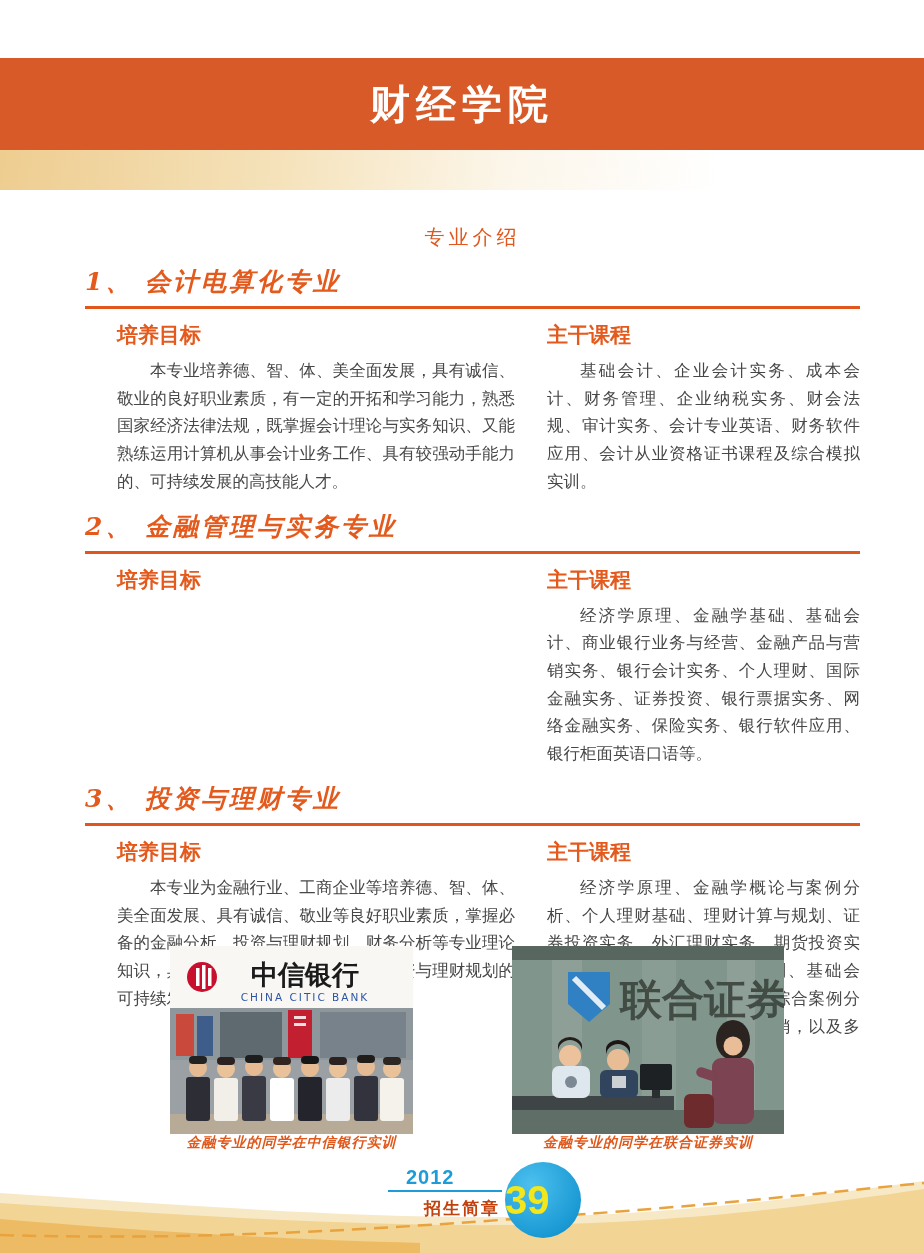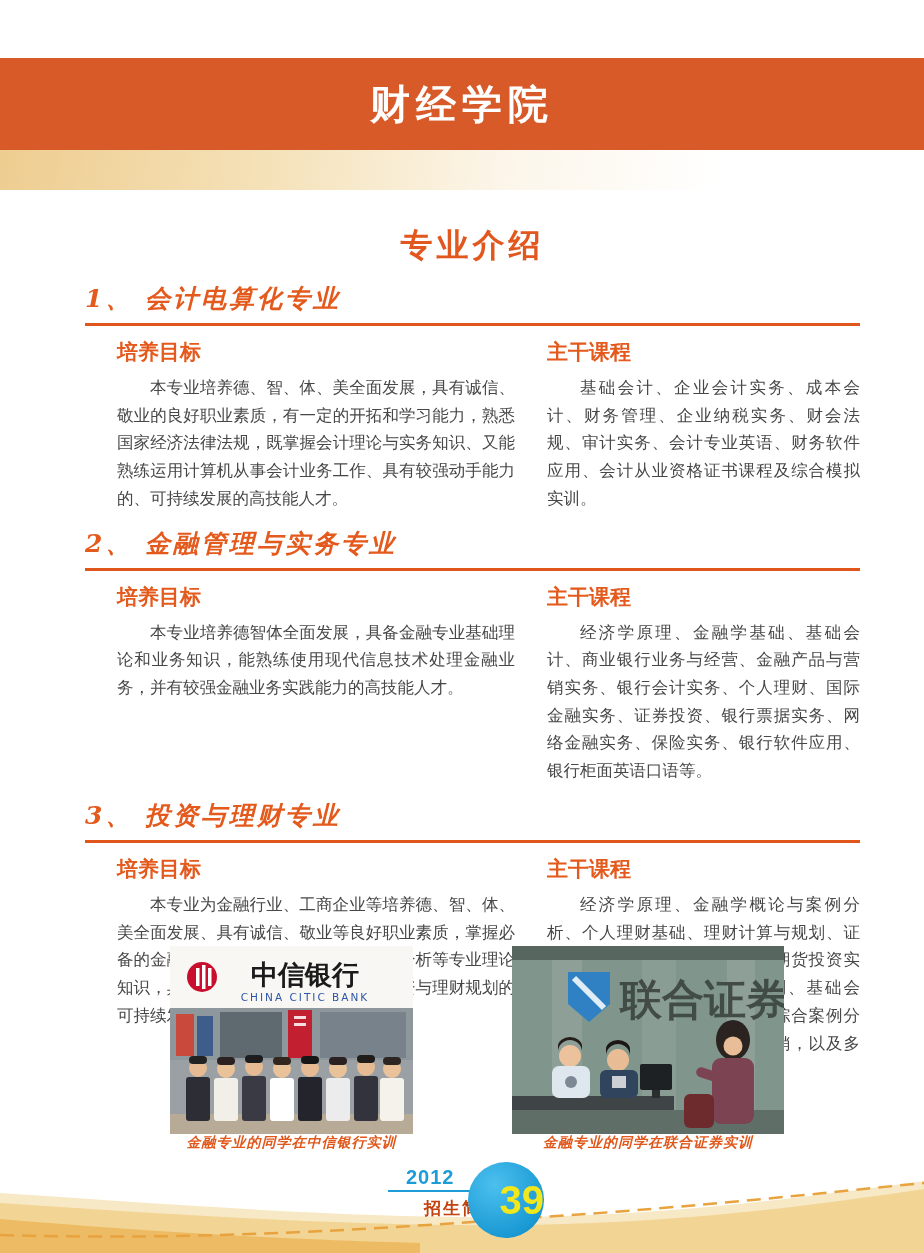--- a/index.html
+++ b/index.html
@@ -13,21 +13,21 @@
     background:#d75a28;display:flex;align-items:center;justify-content:center;z-index:2;
   }
   .banner-title{color:#ffffff;font-size:40px;font-weight:bold;letter-spacing:6px;}
   .gold-strip{
     position:absolute;top:150px;left:0;width:924px;height:40px;z-index:1;
     background:linear-gradient(97deg,#eecd90 0%,#f5e2ba 30%,#fcf6ea 55%,#ffffff 78%);
   }
   
   .content{position:absolute;top:190px;left:85px;width:775px;z-index:2;}
   .page-title{
-    text-align:center;color:#e1571d;font-size:32px;font-weight:bold;
+    text-align:center;color:#e1571d;font-size:20px;font-weight:normal;
     letter-spacing:4px;margin:34px 0 6px 0;
   }
   .major-heading{
     color:#e4591c;font-family:"DejaVu Serif",serif;font-style:italic;font-weight:bold;
     font-size:25px;letter-spacing:3px;margin:14px 0 8px 0;
   }
   .rule{height:3px;background:#e0561d;margin:2px 0 8px 0;}
   .cols{display:flex;gap:32px;}
   .col-left{width:398px;flex:none;margin-left:32px;}
   .col-right{flex:1;min-width:0;}
@@ -48,23 +48,23 @@
   .footer-year{
     position:absolute;left:390px;top:1166px;width:110px;color:#1e9cd8;
     font-size:20px;font-weight:bold;z-index:5;letter-spacing:1px;margin-left:16px;
   }
   .footer-line{position:absolute;left:388px;top:1190px;width:114px;height:2px;background:#1e9cd8;z-index:5;}
   .footer-brochure{
     position:absolute;left:388px;top:1197px;width:112px;text-align:right;
     color:#c2410c;font-size:17px;font-weight:bold;z-index:5;letter-spacing:2px;
   }
   .page-badge{
-    position:absolute;left:468px;top:1162px;width:76px;height:76px;border-radius:50%;
+    position:absolute;left:505px;top:1162px;width:76px;height:76px;border-radius:50%;
     background:radial-gradient(circle at 35% 30%, #4cc0ef 0%, #1b9ad4 70%, #1186bd 100%);
-    display:flex;align-items:center;justify-content:flex-end;z-index:6;
+    display:flex;align-items:center;justify-content:flex-start;z-index:6;
   }
   .page-badge span{color:#f2e61c;font-size:40px;font-weight:bold;line-height:1;}
   .bottom-wave{position:absolute;left:0;top:1163px;width:924px;height:90px;z-index:3;}
 </style>
 </head>
 <body>
 
 <div class="banner">
   <span class="banner-title">财经学院</span>
 </div>
@@ -88,21 +88,20 @@
       </div>
     </div>
   </div>
 
   <div>
     <div class="major-heading">2、 金融管理与实务专业</div>
     <div class="rule"></div>
     <div class="cols">
       <div class="col-left">
         <div class="sub-label">培养目标</div>
-        <p class="body-text">本专业培养德智体全面发展，具备金融专业基础理论和业务知识，能熟练使用现代信息技术处理金融业务，并有较强金融业务实践能力的高技能人才。</p>
       </div>
       <div class="col-right">
         <div class="sub-label">主干课程</div>
         <p class="body-text">经济学原理、金融学基础、基础会计、商业银行业务与经营、金融产品与营销实务、银行会计实务、个人理财、国际金融实务、证券投资、银行票据实务、网络金融实务、保险实务、银行软件应用、银行柜面英语口语等。</p>
       </div>
     </div>
   </div>
 
   <div>
     <div class="major-heading">3、 投资与理财专业</div>

